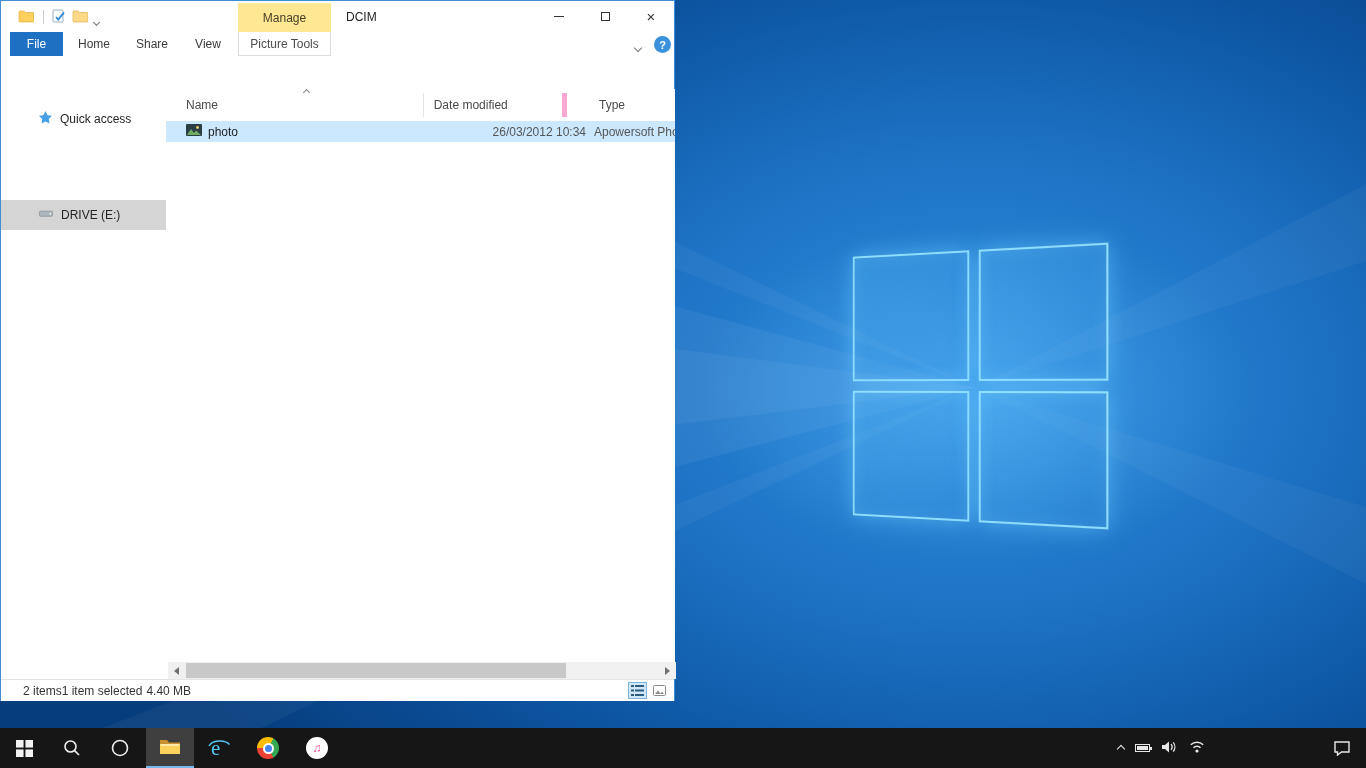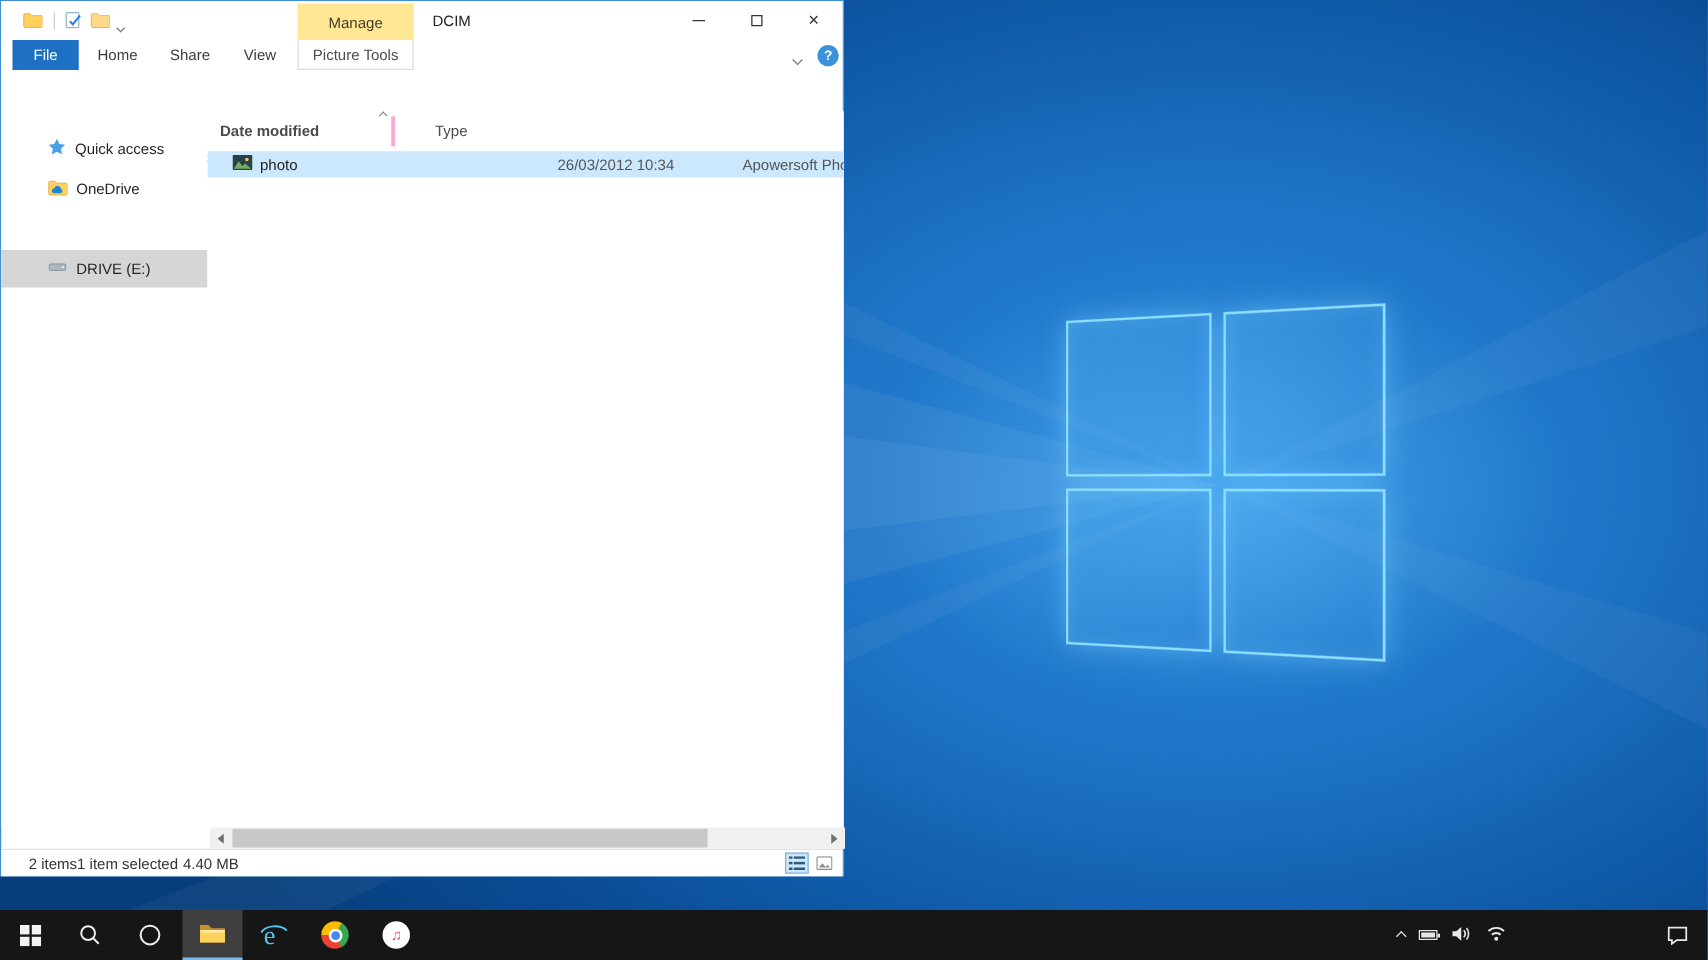--- a/index.html
+++ b/index.html
@@ -69,25 +69,25 @@
   .chev.sm { width:5px; height:5px; }
 
   .navpane { left:0; top:88px; width:165px; height:574px; background:#fff; }
   .nav-item { left:0; width:165px; height:30px; display:flex; align-items:center; padding-left:37px; gap:7px; color:#262626; }
   .nav-item.selected { background:#d5d5d5; }
 
   .filearea { left:165px; top:88px; width:509px; height:574px; background:#fff; overflow:hidden; }
   .hdr-row { left:0; top:4px; width:530px; height:24px; display:flex; color:#4a4a4a; }
   .hdr-cell { display:flex; align-items:center; }
   .hc-name { width:270px; padding-left:20px; border-right:1px solid #e5e5e5; }
-  .hc-date { width:150px; padding-left:10px; border-right:3px solid #f9a8d4;font-weight:bold; }
+  .hc-date { width:150px; padding-left:10px; border-right:5px solid #f9a8d4; }
   .hc-type { width:110px; padding-left:8px;margin-left:24px; }
   .sort-caret { left:138px; top:1px; border-color:#888; }
   .rows { left:0; top:32px; width:530px; }
-  .frow { display:flex; height:21px; align-items:center; width:510px; }
+  .frow { display:flex; height:21px; align-items:center; width:510px;text-align:right; }
   .frow.selected { background:#cce8ff; }
   .fc-name { width:270px; padding-left:20px; display:flex; align-items:center; gap:6px; color:#222; }
   .fc-date { width:150px; padding-left:10px; color:#555; }
   .fc-type { width:90px; padding-left:8px; color:#555; white-space:nowrap; overflow:hidden; }
 
   .hscroll { left:167px; top:661px; width:508px; height:17px; background:#f0f0f0; }
   .scroll-arrow { top:0; width:17px; height:17px; display:flex; align-items:center; justify-content:center; }
   .tri-l { width:0; height:0; border:4px solid transparent; border-right:5px solid #707070; border-left:none; }
   .tri-r { width:0; height:0; border:4px solid transparent; border-left:5px solid #707070; border-right:none; }
   .scroll-thumb { left:18px; top:1px; width:380px; height:15px; background:#c8c8c8; }
@@ -215,42 +215,34 @@
 
   <div class="abs navpane">
     <div class="abs nav-item" style="top:15px">
       <span>
         <svg width="15" height="15" viewBox="0 0 16 16">
             <path d="M8 1l2.2 4.5 4.8.7-3.5 3.4.8 4.8L8 12.2l-4.3 2.2.8-4.8L1 6.2l4.8-.7z" fill="#4aa0e4"></path>
           </svg>
       </span>
       <span>Quick access</span>
     </div>
-    <div class="abs nav-item" style="top:47px">
-      <span>
-        <svg width="16" height="14" viewBox="0 0 16 14">
-            <path d="M1 3c0-.6.4-1 1-1h4l1.5 1.5H15c.6 0 1 .4 1 1V12c0 .6-.4 1-1 1H2c-.6 0-1-.4-1-1z" fill="#ffd05c" stroke="#d9a43a" stroke-width=".6"></path>
-            <path d="M5.5 11.5a2 2 0 010-4 2.8 2.8 0 015.4.7 1.8 1.8 0 01-.2 3.3z" fill="#1e88d2"></path>
-          </svg>
-      </span>
-      <span>OneDrive</span>
-    </div>
     <div class="abs nav-item selected" style="top:111px">
       <span>
         <svg width="16" height="15" viewBox="0 0 16 16">
             <rect x="1" y="5.5" width="14" height="5.5" rx="1" fill="#aeb6bf" stroke="#828c96" stroke-width=".7"></rect>
             <circle cx="12.6" cy="8.2" r="1" fill="#e5f3d8"></circle>
           </svg>
       </span>
       <span>DRIVE (E:)</span>
     </div>
   </div>
 
   <div class="abs filearea">
     <div class="abs hdr-row">
+      <div class="hdr-cell hc-name">Name</div>
       <div class="hdr-cell hc-date">Date modified</div>
       <div class="hdr-cell hc-type">Type</div>
     </div>
     <span class="abs sort-caret chev up sm" style="border-color:#888"></span>
 
     <div class="abs rows">
       <div class="frow selected">
         <div class="fc-name">
           <span>
             <svg width="16" height="12" viewBox="0 0 16 12">

